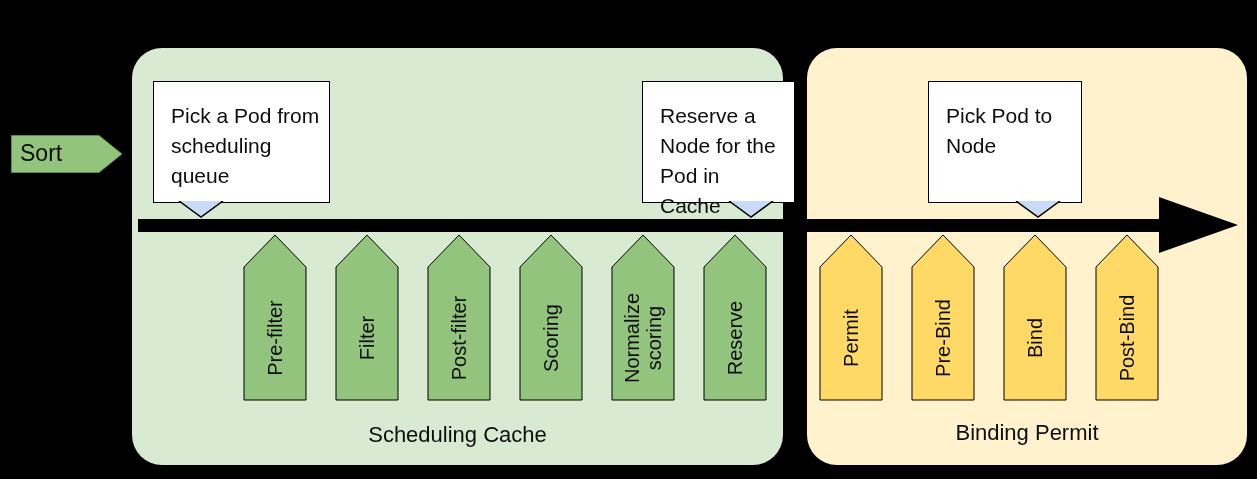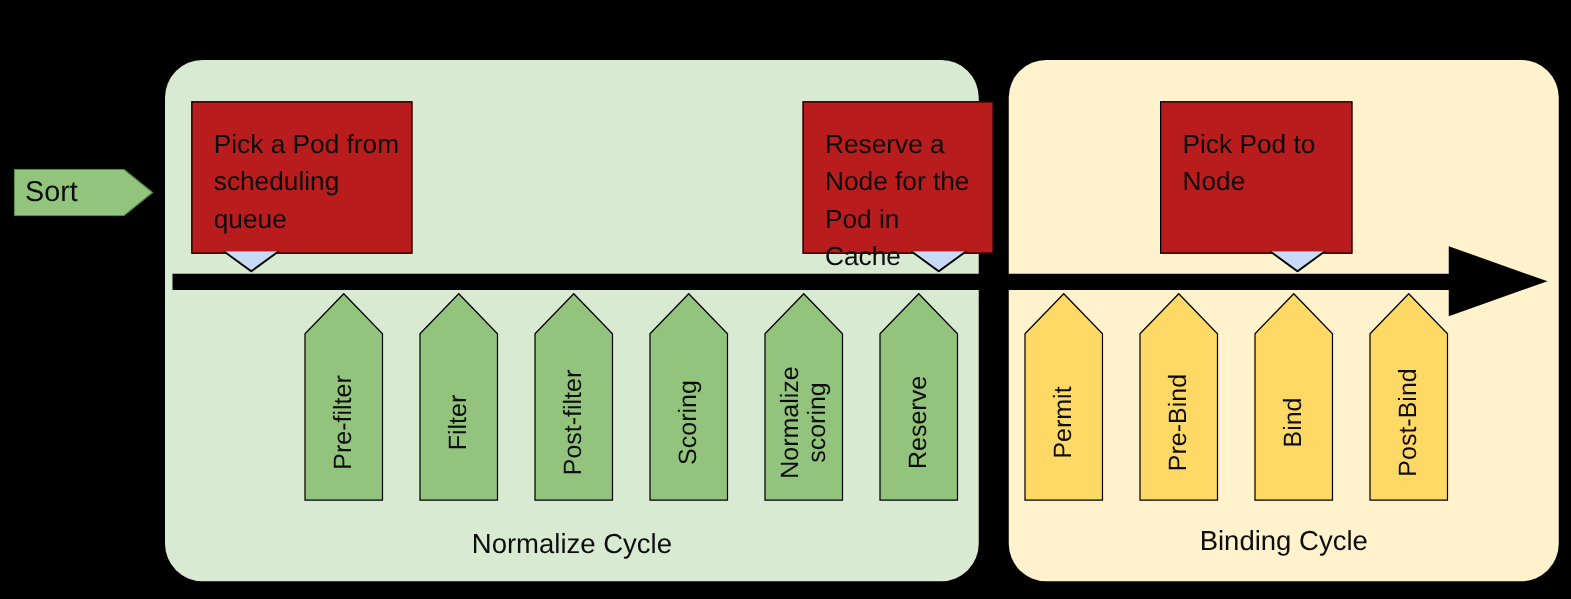--- a/index.html
+++ b/index.html
@@ -42,21 +42,21 @@
     position:absolute;left:50%;top:104px;
     transform:translate(-50%,-50%) rotate(-90deg);
     font-size:20px;white-space:nowrap;color:#0d0d0d;
   }
   .stage-label.two-line{
     white-space:normal;width:104px;line-height:22px;text-align:center;
   }
 
   
   .callout{position:absolute;top:81px;height:122px;z-index:4;
-    background:#b91c1c;border:1.5px solid #000;box-sizing:border-box;}
+    background:#ffffff;border:1.5px solid #000;box-sizing:border-box;}
   .callout .callout-text{
     display:block;padding:19px 8px 0 17px;font-size:21px;line-height:30px;color:#0d0d0d;
   }
   .callout .tail{position:absolute;bottom:-16px;}
   #callout-pick{left:153px;width:177px;}
   #callout-pick .tail{left:24px;}
   #callout-reserve{left:627px;width:153px;margin-left:15px;}
   #callout-reserve .tail{left:85px;}
   #callout-bind{left:928px;width:154px;}
   #callout-bind .tail{left:86px;}
@@ -151,14 +151,14 @@
     <path d="M1,0 L23,16 L45,0" stroke="#000" stroke-width="1.5" fill="#c9daf8"></path>
   </svg>
 </div>
 <div class="callout" id="callout-bind">
   <span class="callout-text">Pick Pod to Node</span>
   <svg class="tail" width="46" height="17" viewBox="0 0 46 17">
     <path d="M1,0 L23,16 L45,0" stroke="#000" stroke-width="1.5" fill="#c9daf8"></path>
   </svg>
 </div>
 
-<div class="cycle-title" id="title-scheduling">Normalize Cycle</div>
-<div class="cycle-title" id="title-binding">Binding Cycle</div>
+<div class="cycle-title" id="title-scheduling">Scheduling Cache</div>
+<div class="cycle-title" id="title-binding">Binding Permit</div>
 
 </body></html>

